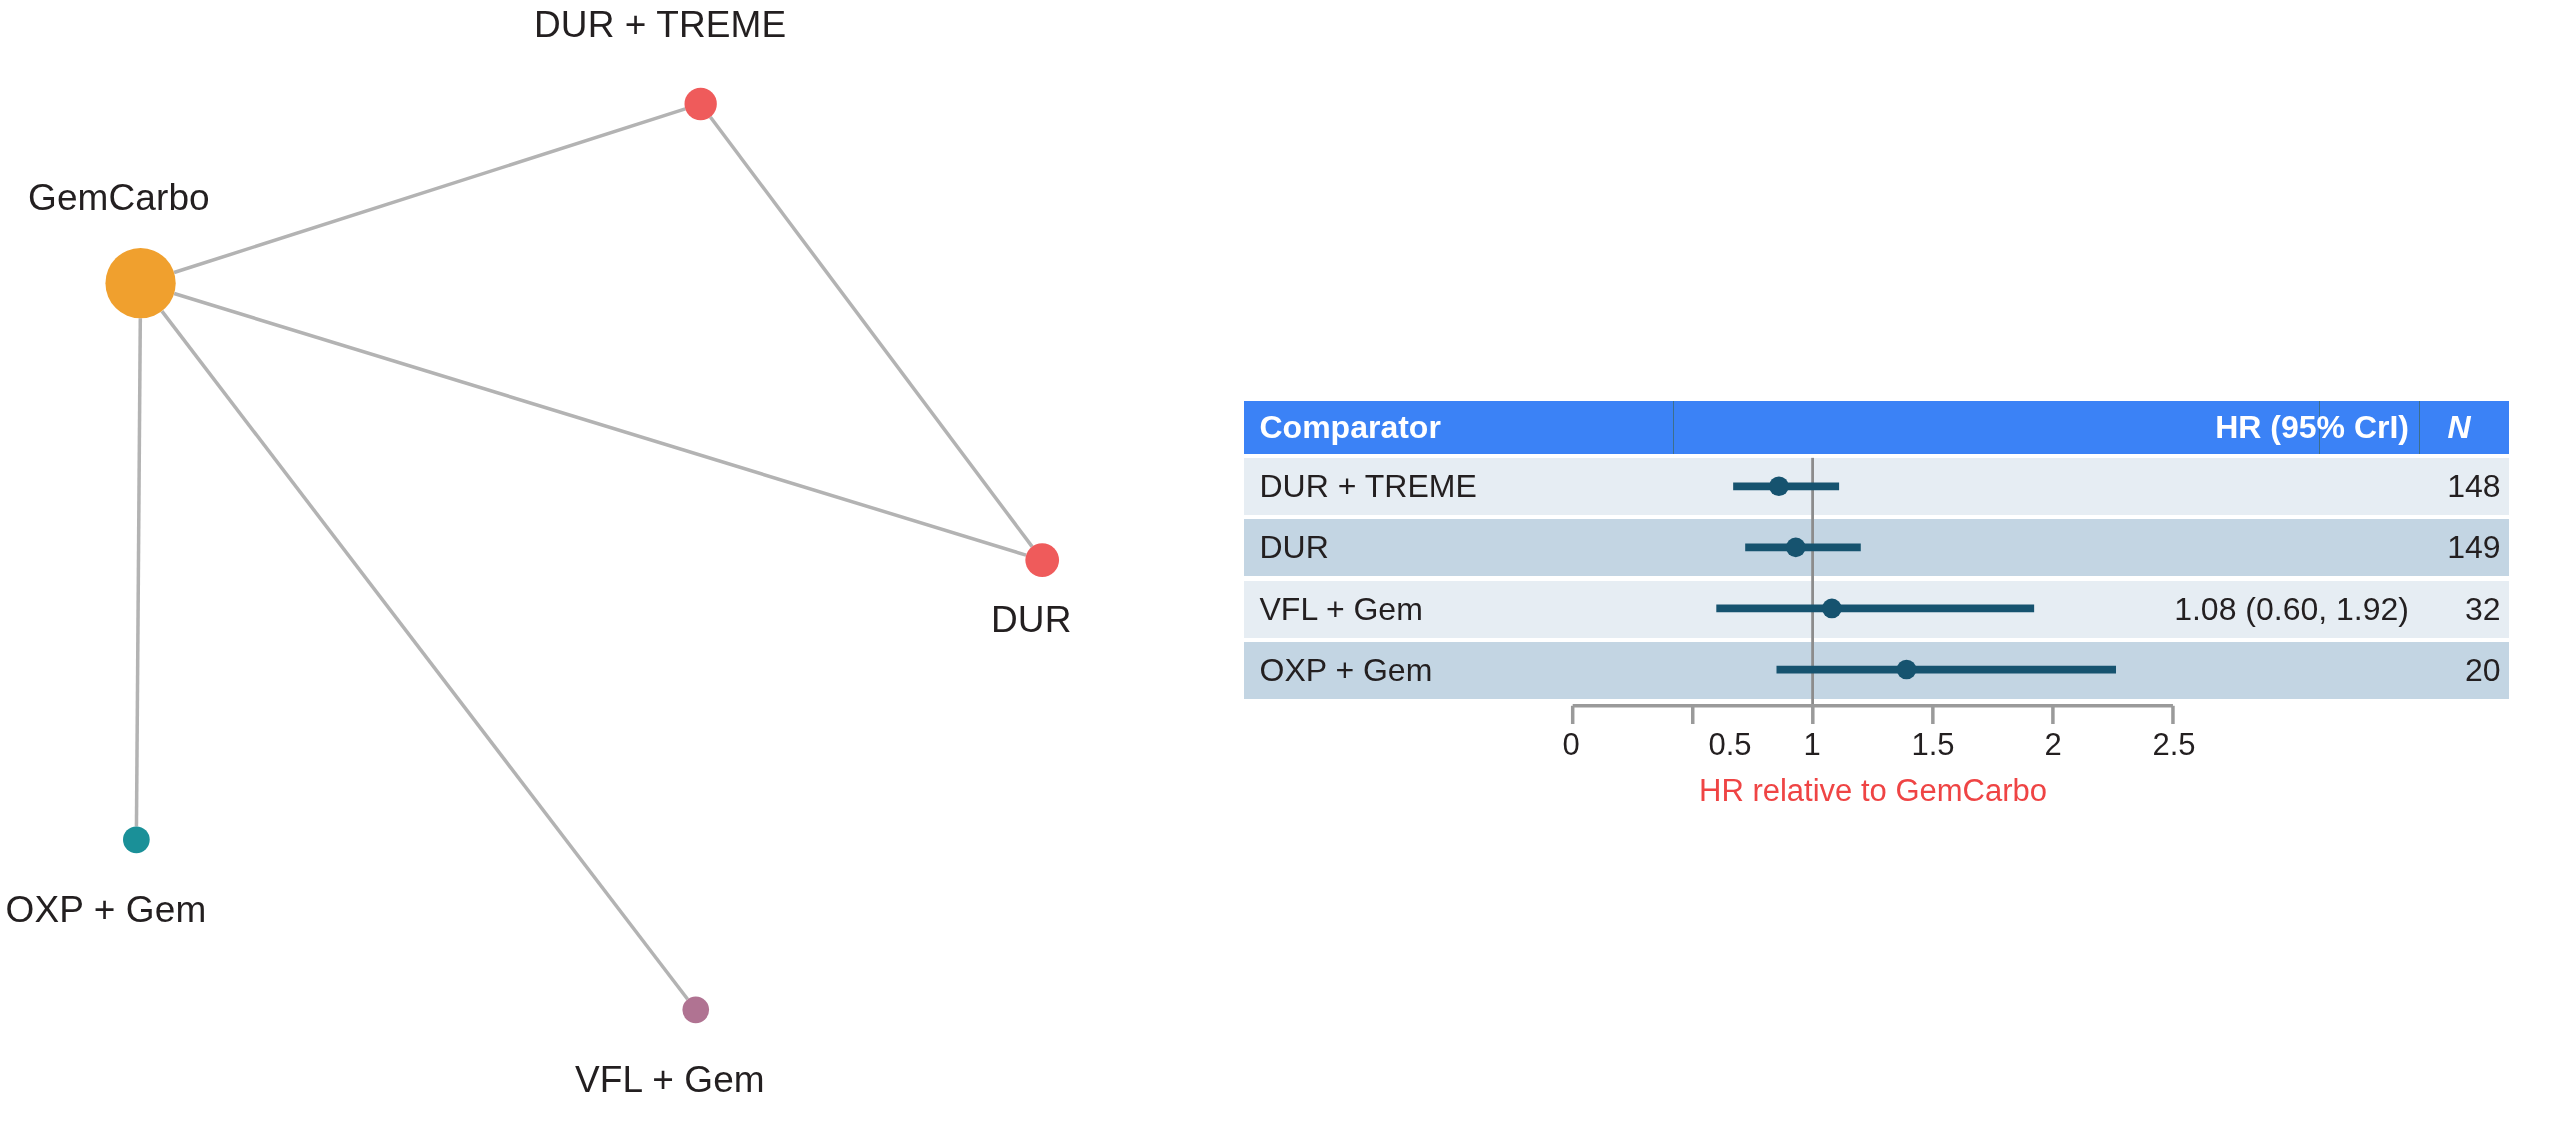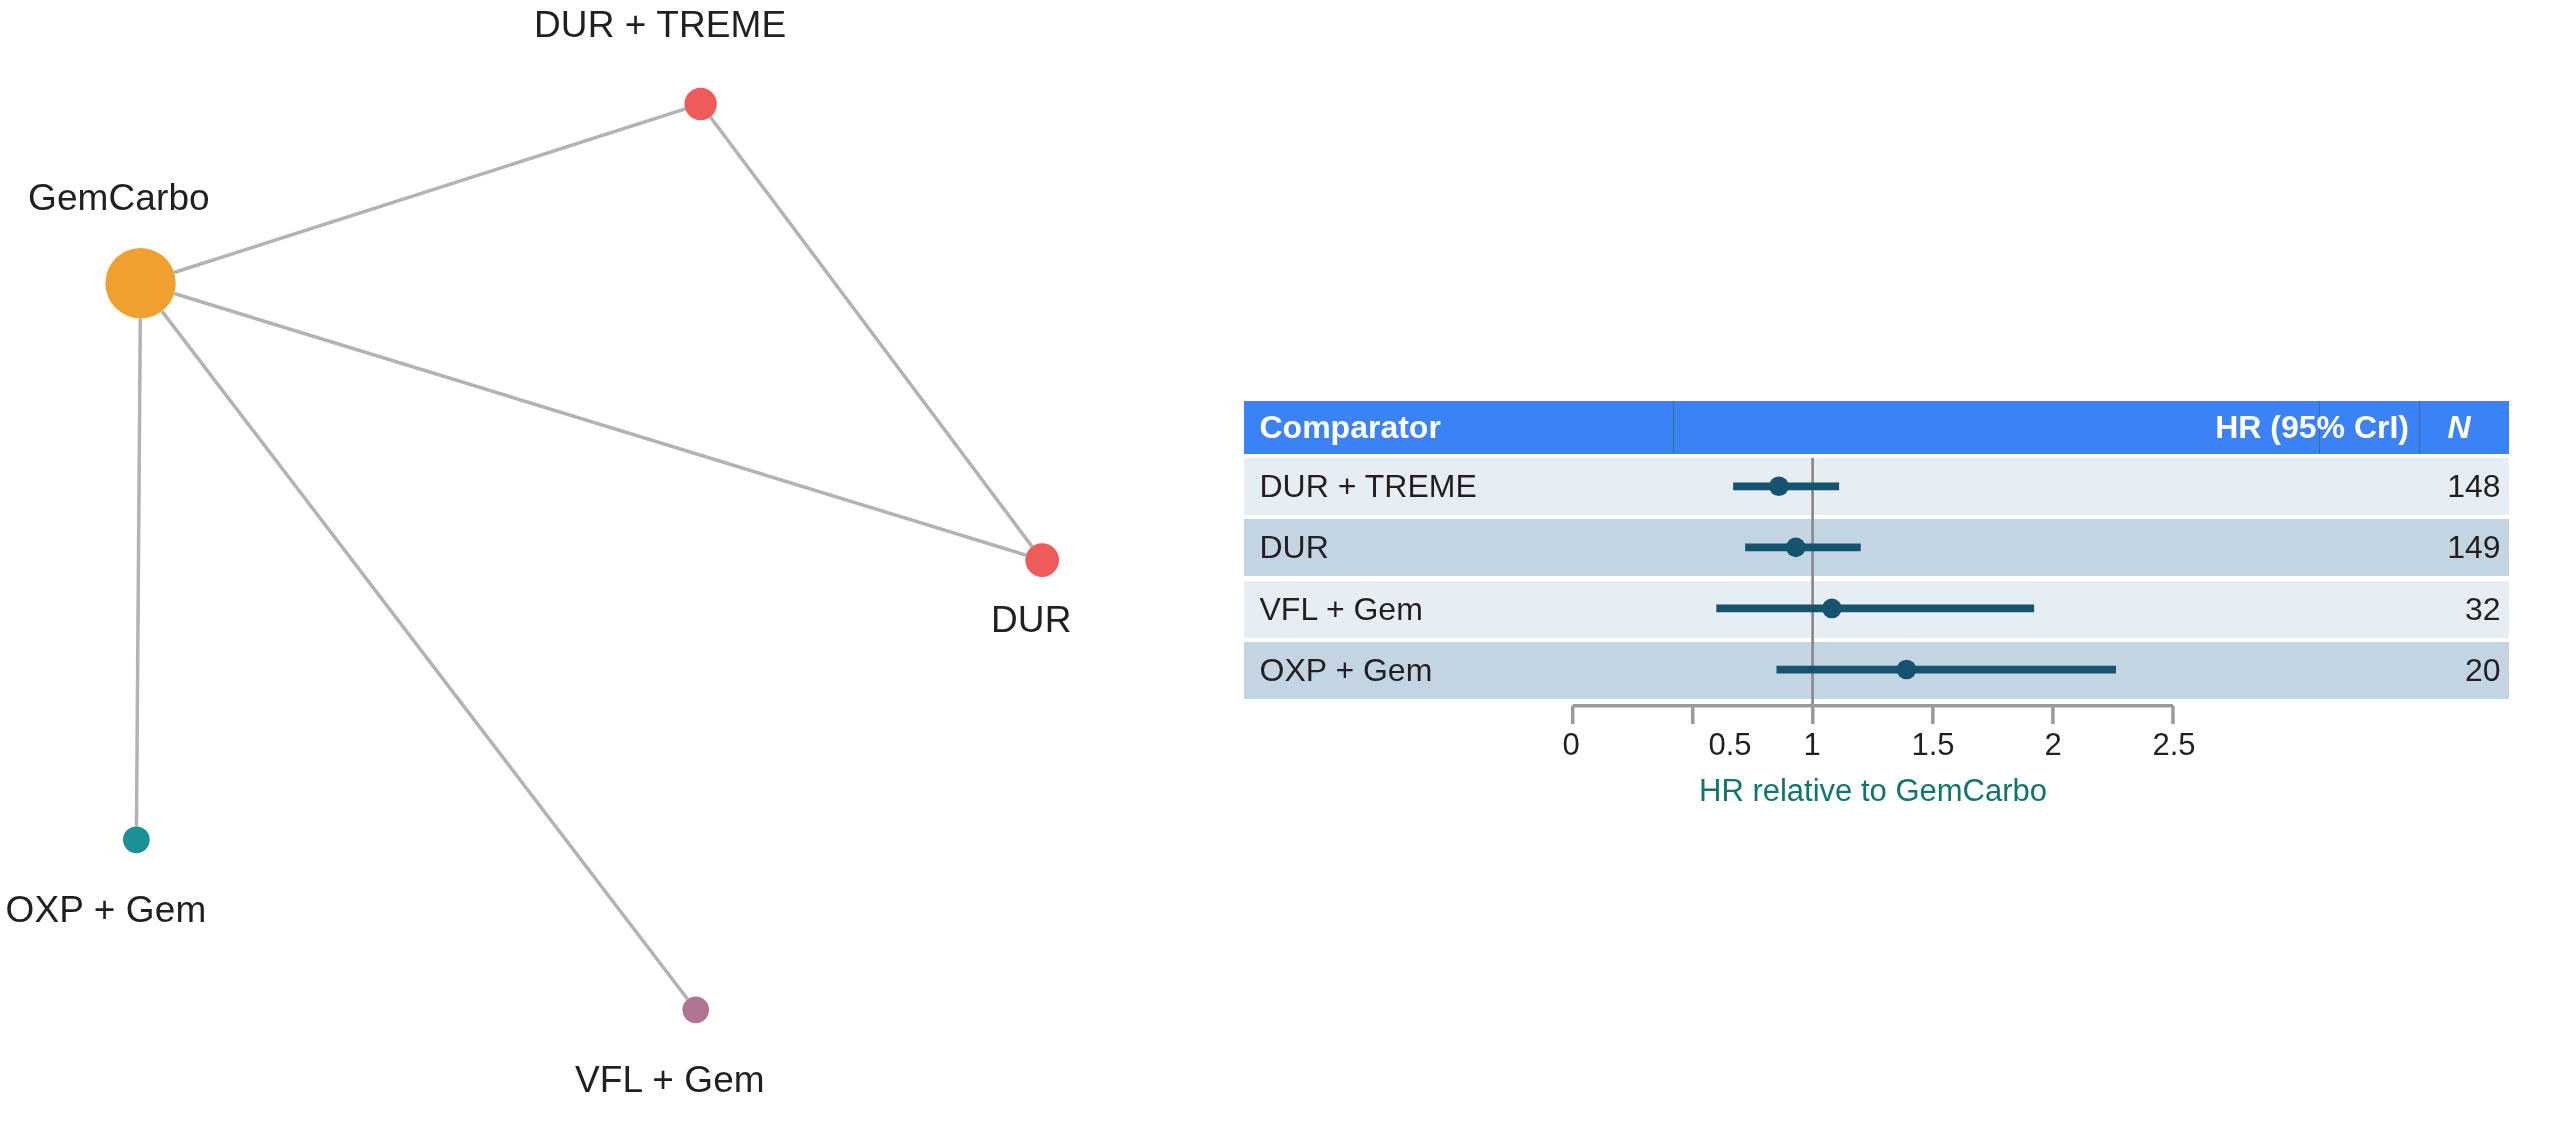--- a/index.html
+++ b/index.html
@@ -38,21 +38,21 @@
   .band-gap{height:4.2px;background:#ffffff;width:1265px;}
 
   
   #fplot{position:absolute;left:0;top:0;width:1265px;height:351px;
          pointer-events:none;}
 
   
   #axis{position:absolute;left:0;top:302px;width:1265px;height:112px;}
   .tick-lbl{position:absolute;top:24px;font-size:31px;color:#231f20;
             transform:translateX(-50%);white-space:nowrap;}
-  .axis-title{position:absolute;top:70px;font-size:31px;color:#0f766e;
+  .axis-title{position:absolute;top:70px;font-size:31px;color:#ef4444;
               transform:translateX(-50%);white-space:nowrap;}
 </style>
 </head>
 <body>
 
 <div id="root">
 
   <div id="network">
     <svg id="net-svg" width="1265" height="1123" viewBox="0 0 1800 1598">
         <line x1="247.62190108645447" y1="387.76338171010553" x2="975.093925500231" y2="155.00884441335145" stroke="#b3b3b3" stroke-width="5"></line>
@@ -96,20 +96,21 @@
             <div class="cell c-n">148</div>
           </div>
           <div class="band-gap"></div>
           <div class="frow band-b">
             <div class="cell c-comp">DUR</div>
             <div class="cell c-n">149</div>
           </div>
           <div class="band-gap"></div>
           <div class="frow band-a">
             <div class="cell c-comp">VFL + Gem</div>
+            <div class="cell c-hr">1.08 (0.60, 1.92)</div>
             <div class="cell c-n">32</div>
           </div>
           <div class="band-gap"></div>
           <div class="frow band-b">
             <div class="cell c-comp">OXP + Gem</div>
             <div class="cell c-n">20</div>
           </div>
         </div>
     </div>
 

